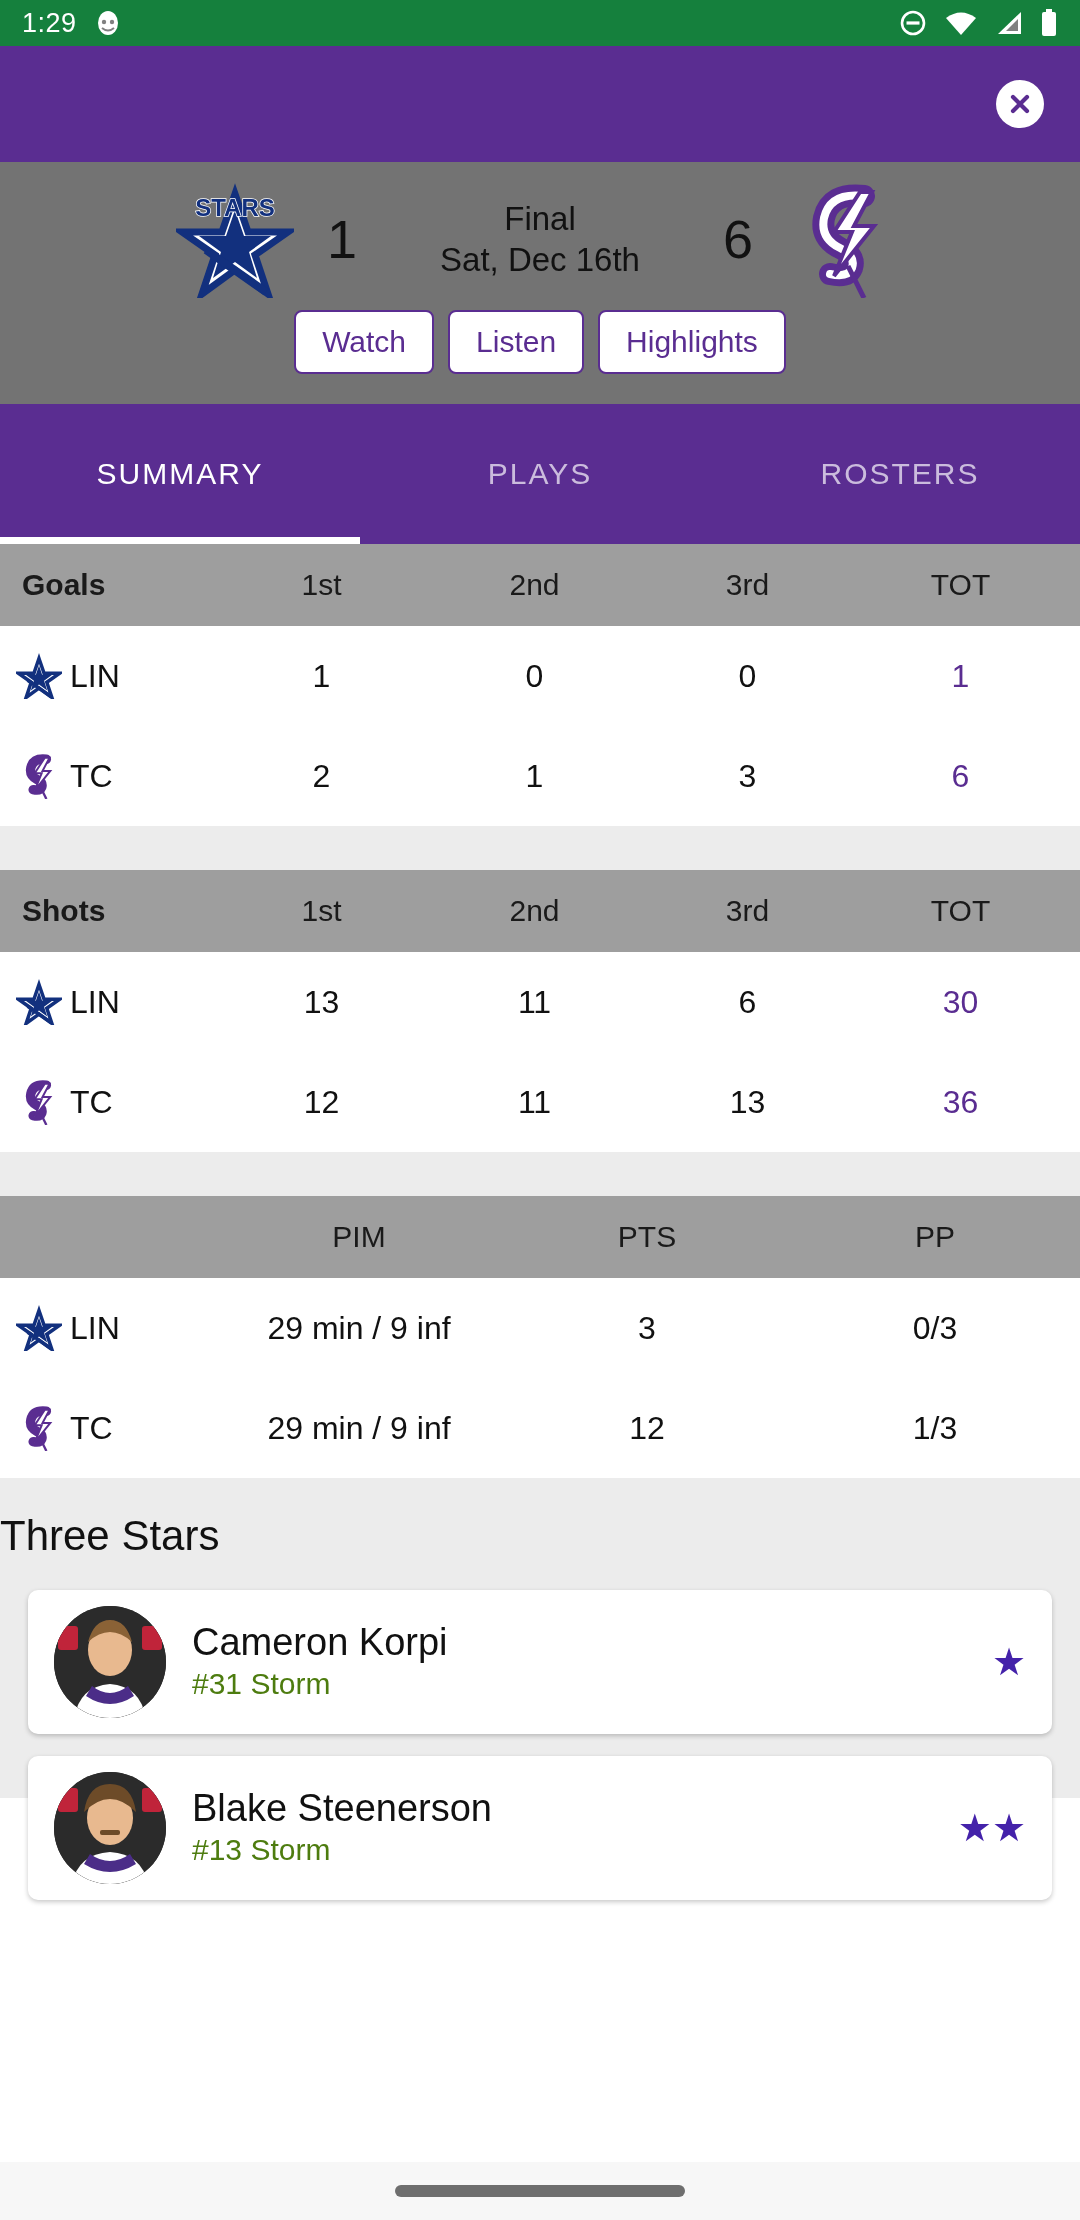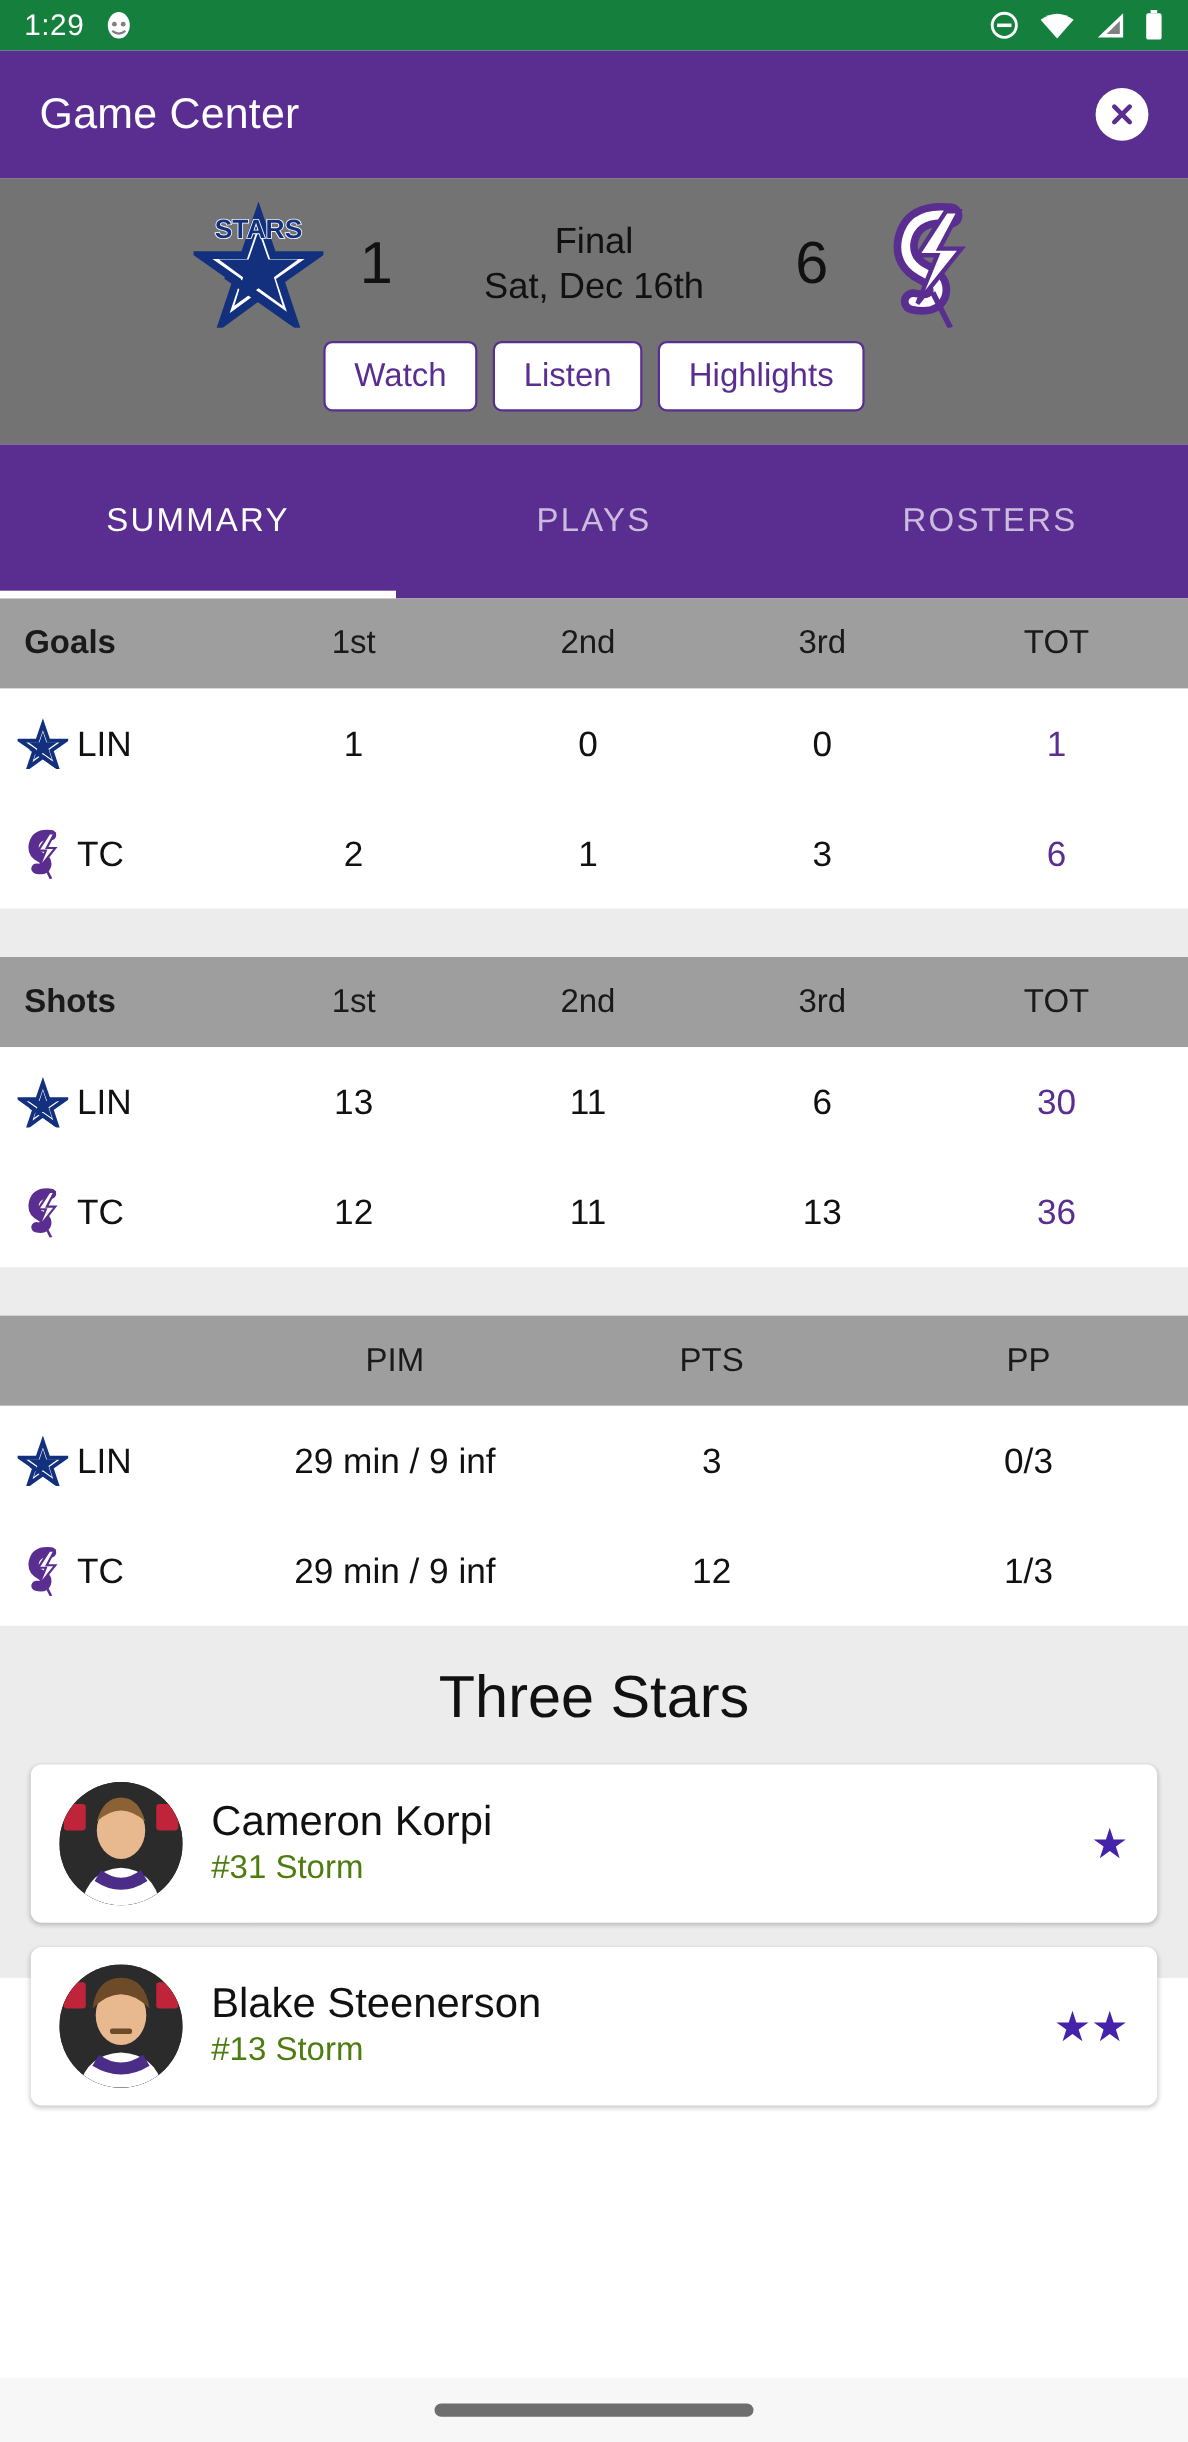--- a/index.html
+++ b/index.html
@@ -72,21 +72,21 @@
   .c-team .abbr{ font-size:32px; color:#111; }
   .c{ width:213px; text-align:center; }
   .c.tot{ color:#5a2d91; }
   .head-lbl{ width:215px; }
   .gap{ height:44px; background:#ececec; }
   
   .c3{ width:288px; text-align:center; }
   .head3{ width:215px; }
   
   .stars-sec{ background:#ececec; padding:34px 0 0; }
-  .stars-title{ text-align:center; font-size:54px; color:#111; padding-bottom:30px;}
+  .stars-title{ text-align:left; font-size:42px; color:#111; padding-bottom:30px;}
   .star-card{
     background:#fff; margin:0 28px 22px; border-radius:10px;
     box-shadow:0 2px 5px rgba(0,0,0,.22);
     height:144px; display:flex; align-items:center; padding:0 26px;
   }
   .avatar{
     width:112px;height:112px;border-radius:50%;overflow:hidden;flex:0 0 112px;
     background:#2a2a2a; position:relative;
   }
   .pinfo{ margin-left:26px; flex:1; }
@@ -134,21 +134,20 @@
     <span>
       <svg width="18" height="28" viewBox="0 0 18 28">
           <rect x="6" y="0" width="6" height="3" fill="#fff"></rect>
           <rect x="2" y="3" width="14" height="24" rx="2" fill="#fff"></rect>
         </svg>
     </span>
   </span>
 </div>
 
 <div class="appbar">
-  <span class="appbar-title">Game Center</span>
   <span class="close-btn">
     <svg width="30" height="30" viewBox="0 0 30 30">
       <path d="M8 8 L22 22 M22 8 L8 22" stroke="#5a2d91" stroke-width="4.2" stroke-linecap="round"></path>
     </svg>
   </span>
 </div>
 
 <div class="scorebar">
   <div class="score-row">
     <span class="team-logo">

